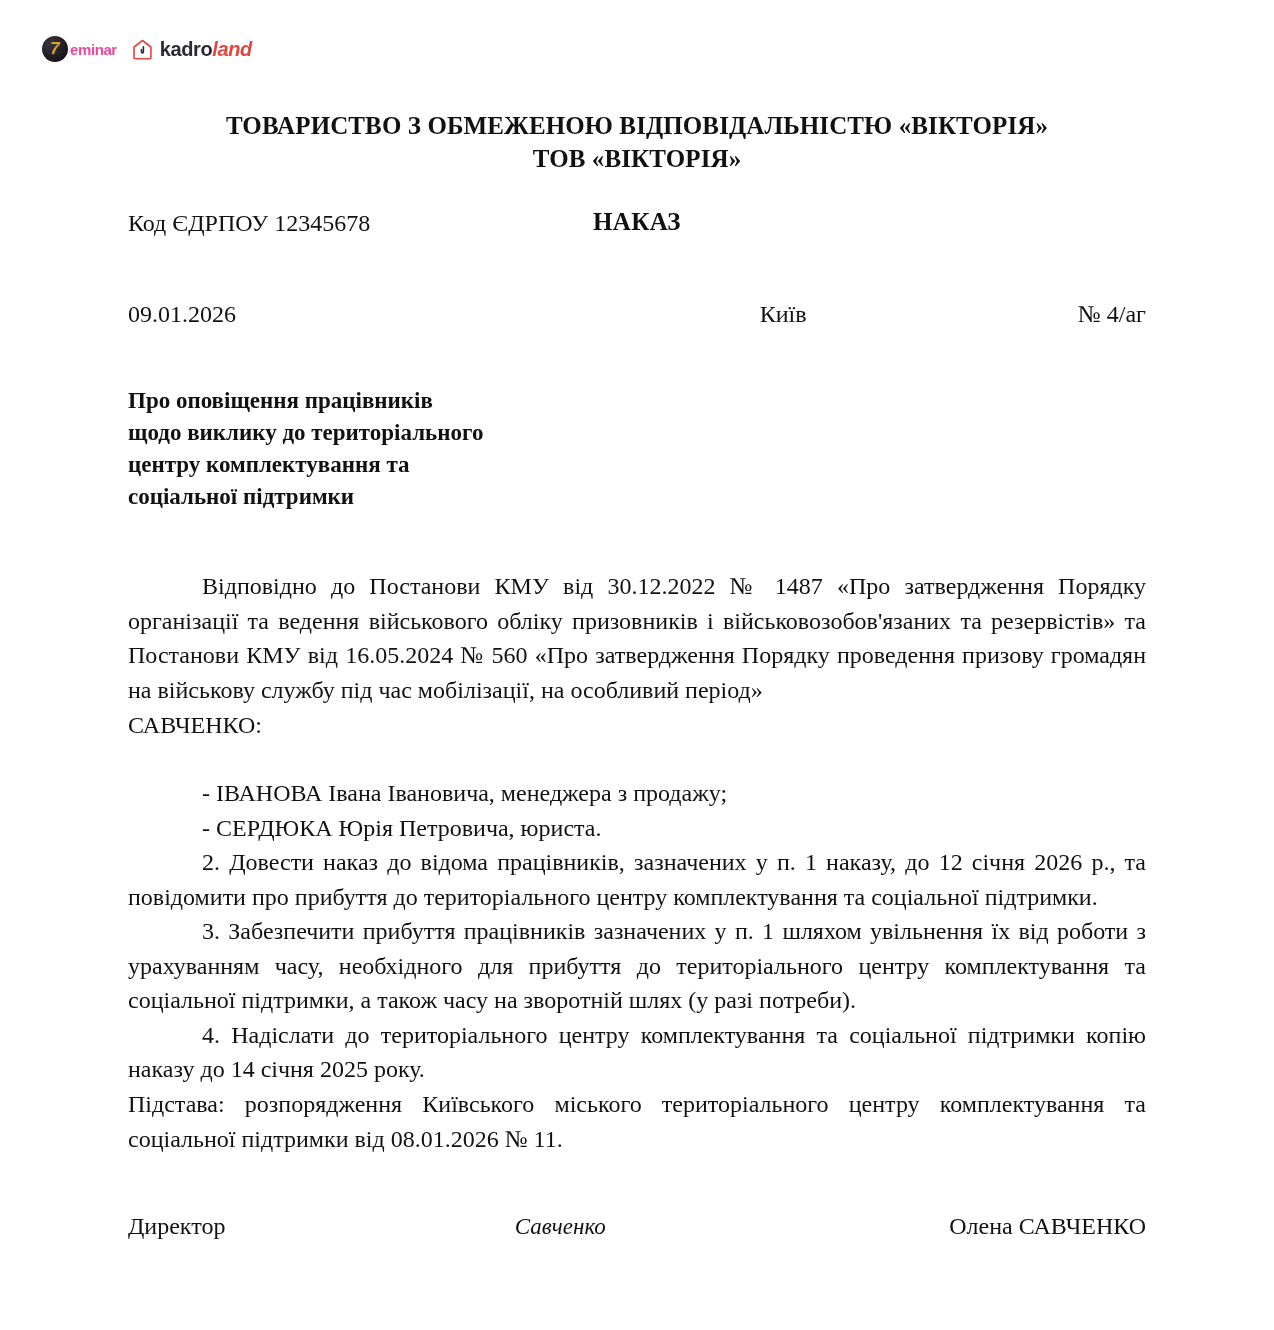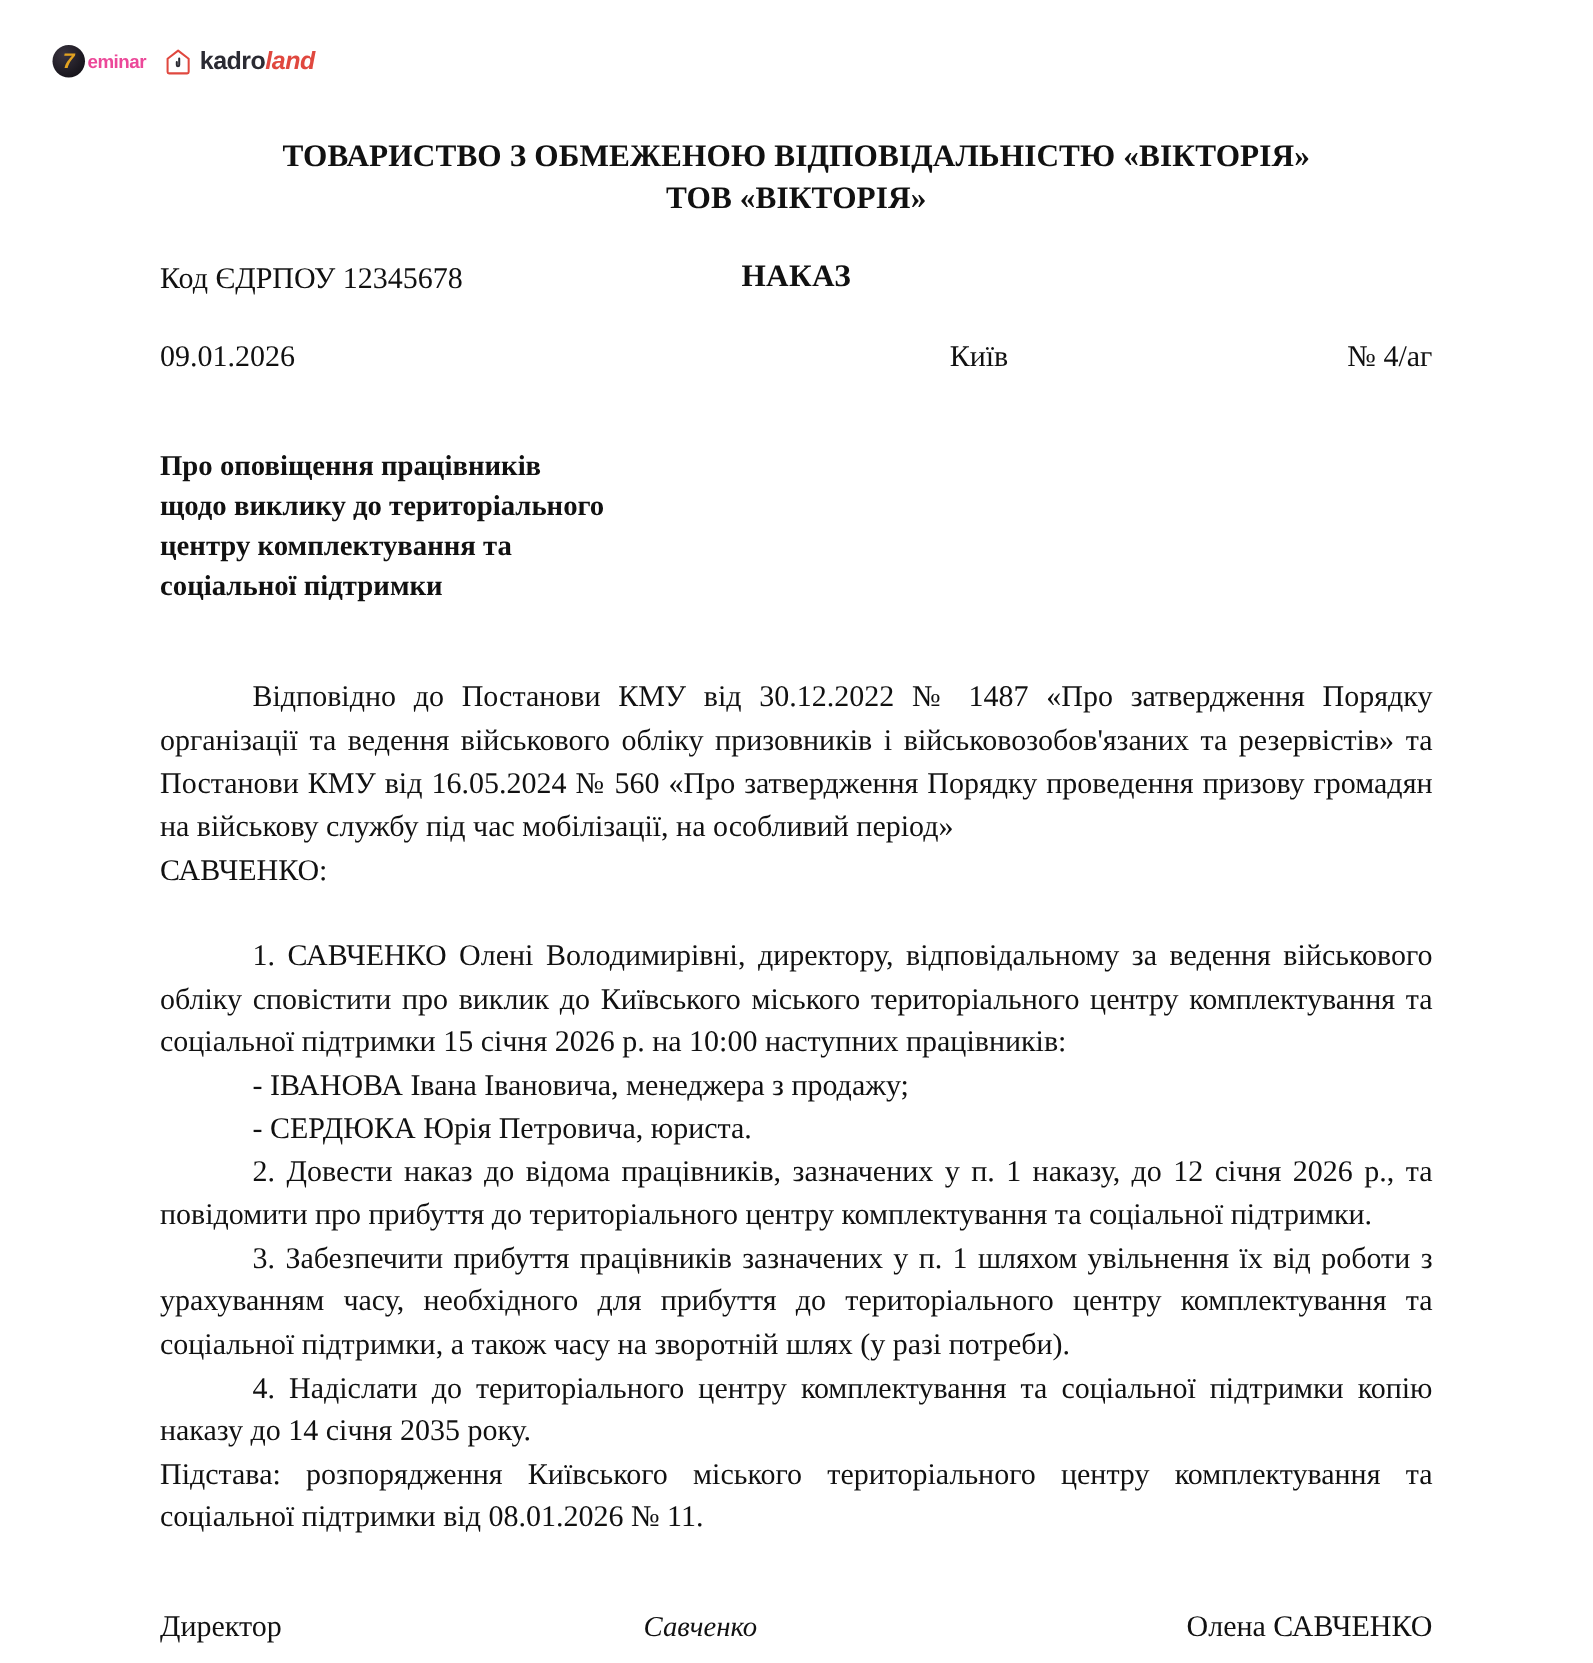--- a/index.html
+++ b/index.html
@@ -109,21 +109,21 @@
 
   .doc-kind {
     margin-top: -30px;
     text-align: center;
     font-weight: 700;
     font-size: 25px;
     letter-spacing: 0.3px;
   }
 
   .meta-row {
-    margin-top: 36px;
+    margin-top: 64px;
     display: flex;
     align-items: baseline;
     font-size: 24px;
     line-height: 1.2;
   }
   .meta-row .m-date { width: 33.33%; text-align: left; }
   .meta-row .m-place { width: 33.33%; text-align: right; }
   .meta-row .m-number { width: 33.33%; text-align: right; }
 
   .subject {
@@ -229,26 +229,25 @@
       <div>соціальної підтримки</div>
     </div>
 
     <div class="body-text">
 
       <p class="p-indent">Відповідно до Постанови КМУ від 30.12.2022 № 1487 «Про затвердження Порядку організації та ведення військового обліку призовників і військовозобов'язаних та резервістів» та Постанови КМУ від 16.05.2024 № 560 «Про затвердження Порядку проведення призову громадян на військову службу під час мобілізації, на особливий період»</p>
 
       <p class="order-word">САВЧЕНКО:</p>
 
       <div class="clause-block">
-        <p class="clause">1. САВЧЕНКО Олені Володимирівні, директору, відповідальному за ведення військового обліку сповістити про виклик до Київського міського територіального центру комплектування та соціальної підтримки 15 січня 2026 р. на 10:00 наступних працівників:</p>
         <p class="person-line">- ІВАНОВА Івана Івановича, менеджера з продажу;</p>
         <p class="person-line">- СЕРДЮКА Юрія Петровича, юриста.</p>
         <p class="clause">2. Довести наказ до відома працівників, зазначених у п. 1 наказу, до 12 січня 2026 р., та повідомити про прибуття до територіального центру комплектування та соціальної підтримки.</p>
         <p class="clause">3. Забезпечити прибуття працівників зазначених у п. 1 шляхом увільнення їх від роботи з урахуванням часу, необхідного для прибуття до територіального центру комплектування та соціальної підтримки, а також часу на зворотній шлях (у разі потреби).</p>
-        <p class="clause">4. Надіслати до територіального центру комплектування та соціальної підтримки копію наказу до 14 січня 2035 року.</p>
+        <p class="clause">4. Надіслати до територіального центру комплектування та соціальної підтримки копію наказу до 14 січня 2025 року.</p>
       </div>
 
       <p class="basis">Підстава: розпорядження Київського міського територіального центру комплектування та соціальної підтримки від 08.01.2026 № 11.</p>
 
     </div>
 
     <div class="sign-row">
       <span class="sign-role">Директор</span>
       <span class="sign-sig">Савченко</span>
       <span class="sign-name">Олена САВЧЕНКО</span>

